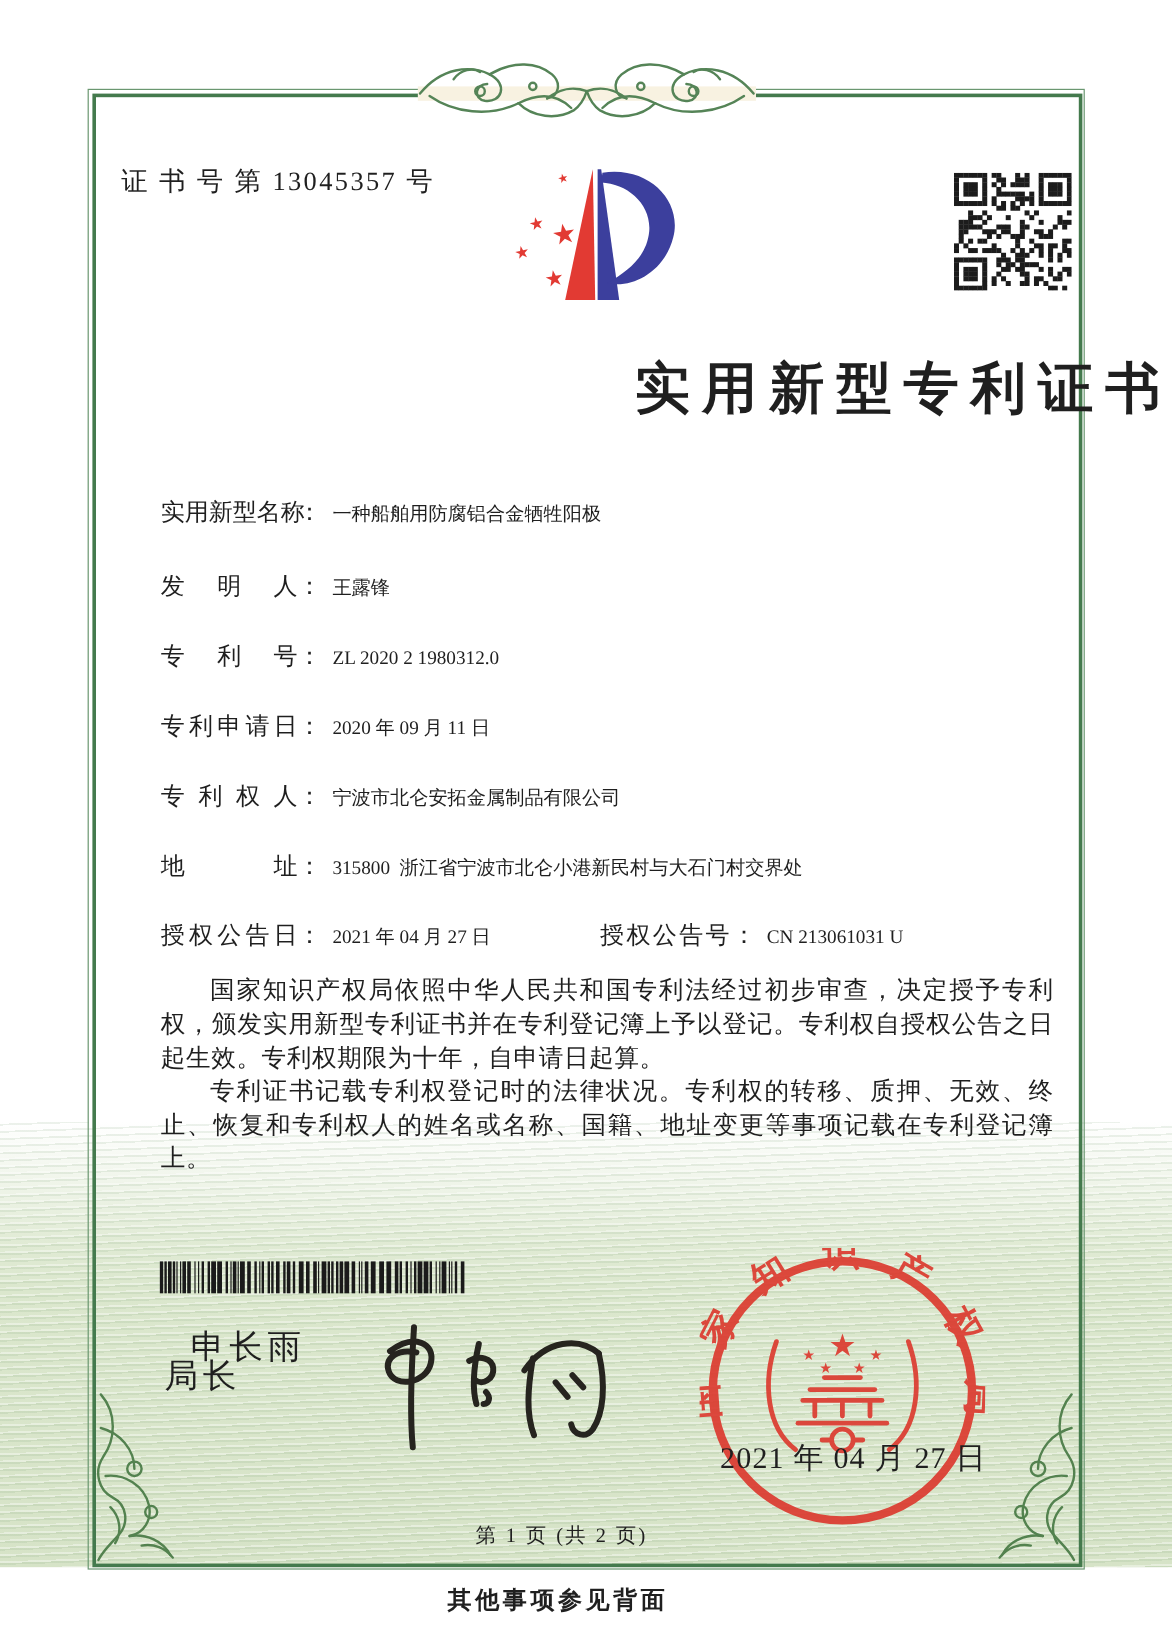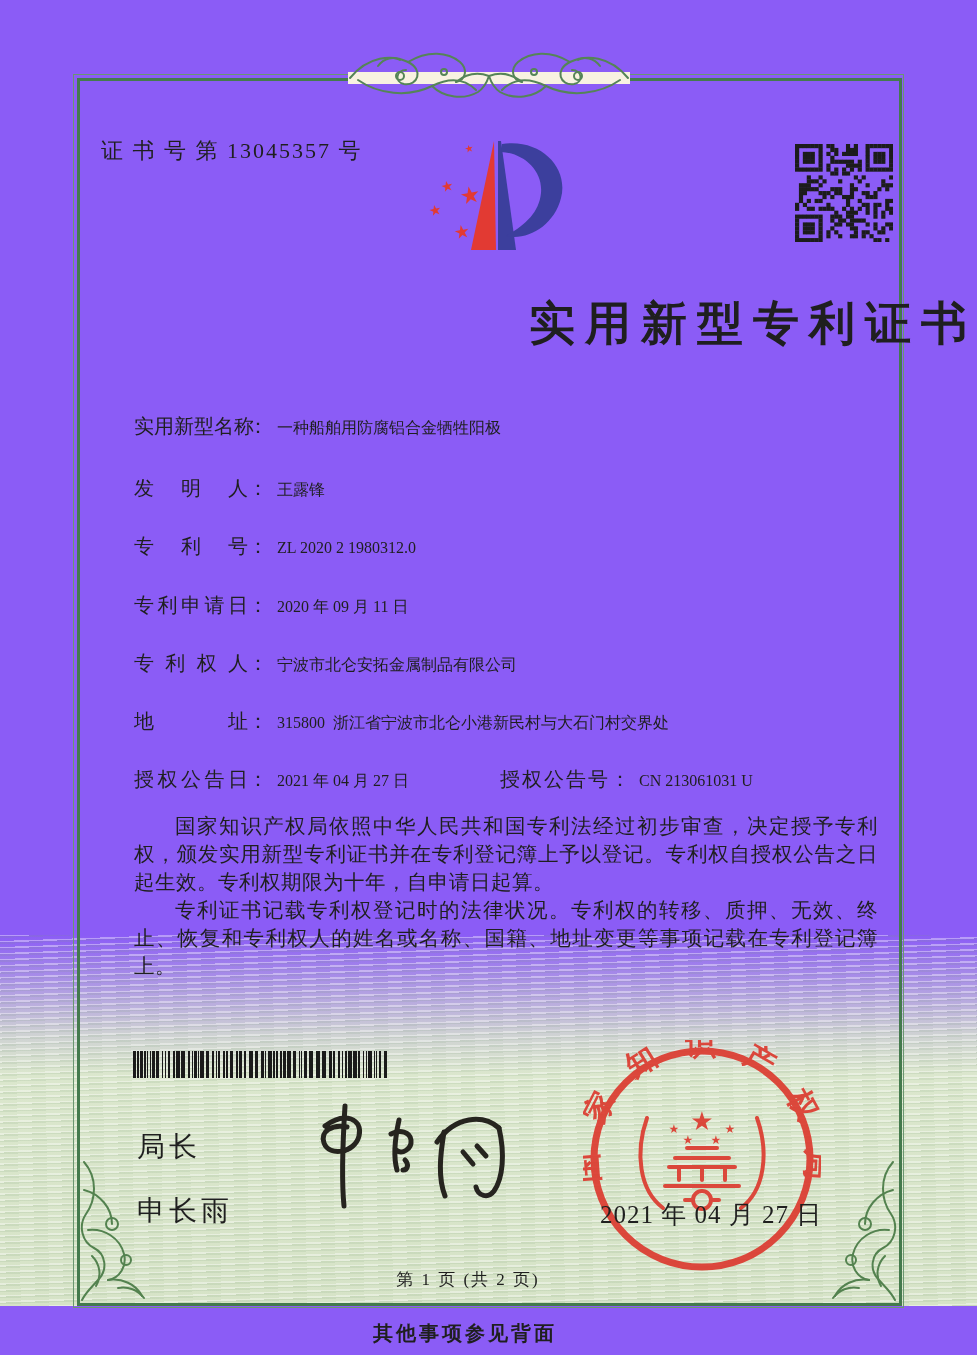--- a/index.html
+++ b/index.html
@@ -1,18 +1,18 @@
 <!DOCTYPE html>
 <html><head>
 <meta charset="utf-8">
 <style>
   html,body{margin:0;padding:0;background:#888;}
   .page{
     position:relative;width:977px;height:1355px;margin:0 auto;
-    background:#8b5cf6;
+    background:#ffffff;
     font-family:"Liberation Serif","DejaVu Serif",serif;
     color:#1f1f1f;overflow:hidden;
   }
   
   .band{
     position:absolute;left:0;top:935px;width:977px;height:371px;
     background:
       repeating-linear-gradient(178deg,
         rgba(255,255,255,.38) 0 1.5px,
         rgba(120,158,116,.14) 1.5px 3px,
@@ -483,21 +483,21 @@
         <rect x="230" y="0" width="1" height="27" fill="#1a1a1a"></rect>
         <rect x="233" y="0" width="1" height="27" fill="#1a1a1a"></rect>
         <rect x="235" y="0" width="4" height="27" fill="#1a1a1a"></rect>
         <rect x="241" y="0" width="1" height="27" fill="#1a1a1a"></rect>
         <rect x="243" y="0" width="1" height="27" fill="#1a1a1a"></rect>
         <rect x="246" y="0" width="2" height="27" fill="#1a1a1a"></rect>
         <rect x="251" y="0" width="3" height="27" fill="#1a1a1a"></rect>
       </svg></div>
 
   <div class="official" style="top:1128px;">局长</div>
-  <div class="official" style="top:1192px;">申长雨</div>
+  <div class="official" style="top:1104px;margin-left:22px;">申长雨</div>
 
   <svg class="signature" width="222" height="112" viewBox="0 0 222 112">
     <g fill="none" stroke="#26241f" stroke-width="5" stroke-linecap="round">
       <path d="M58,8 C56,40 54,78 57,108"></path>
       <path d="M38,28 C58,13 76,21 72,38 C68,55 42,59 37,45 C33,33 45,26 60,29"></path>
       <path d="M112,22 C108,40 106,58 110,72"></path>
       <path d="M104,36 C113,31 123,34 124,42 C125,51 115,57 109,52"></path>
       <path d="M118,62 C122,66 121,72 116,72"></path>
       <path d="M150,44 C168,18 196,16 212,30"></path>
       <path d="M157,34 C153,58 151,80 158,98"></path>

